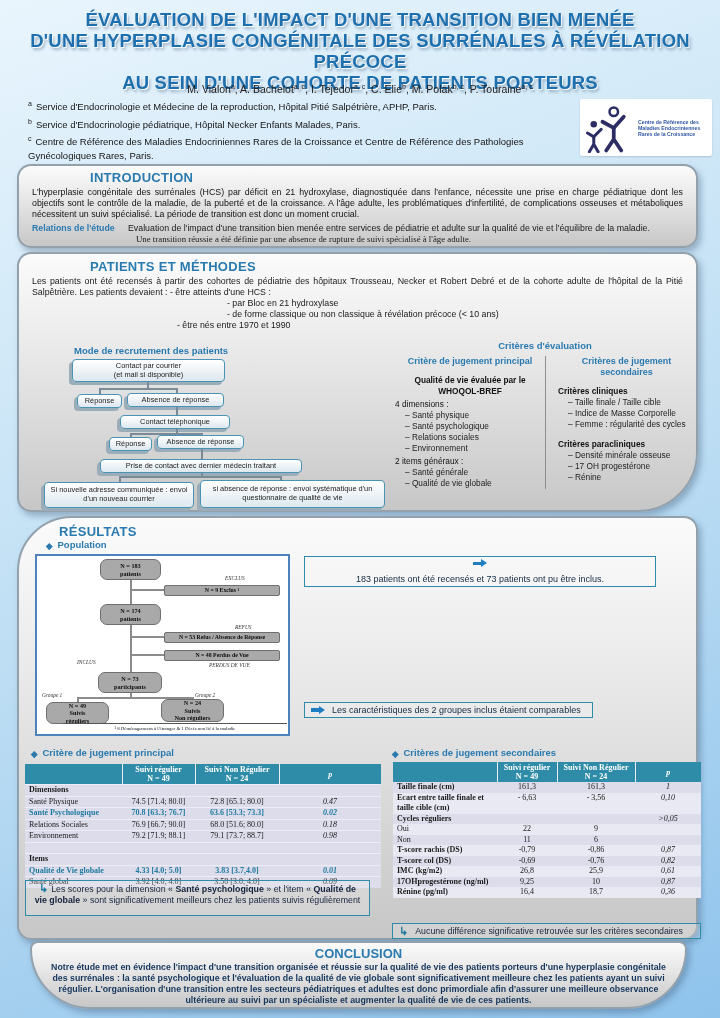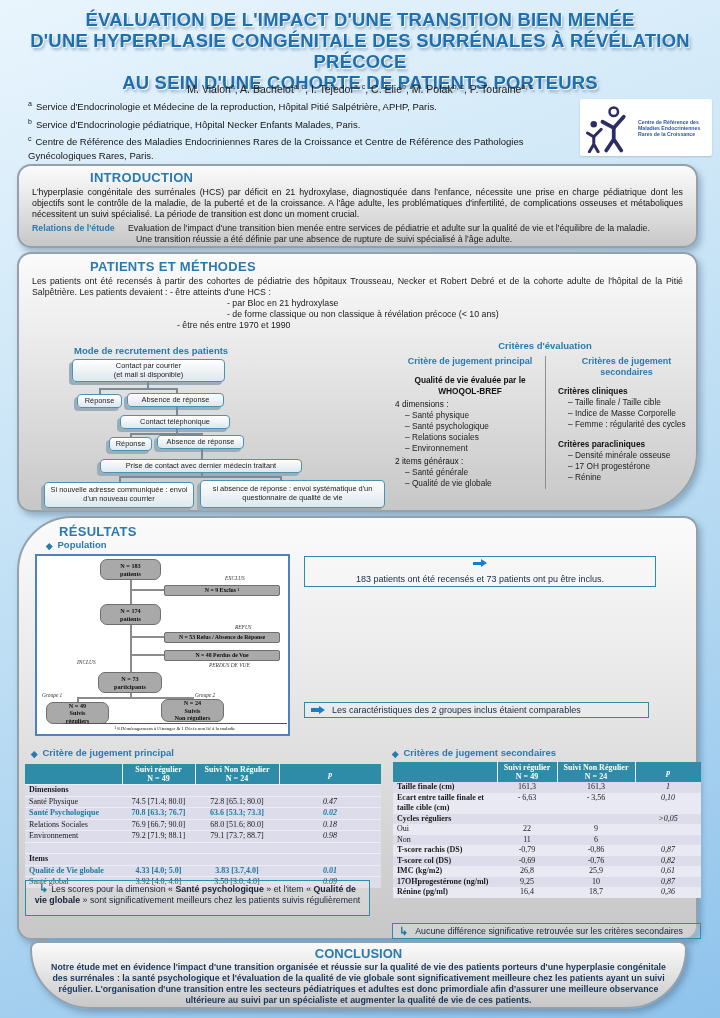--- a/index.html
+++ b/index.html
@@ -22,21 +22,21 @@
   .panel{position:absolute;background:linear-gradient(180deg,#fbfbfb 0%,#e7e7e7 42%,#c7c7c7 100%);
     border:2px solid #93a1ad;box-shadow:3px 4px 6px rgba(50,75,105,.35);box-sizing:border-box;}
   .sec-h{margin:0;color:#2a7ab0;font-weight:bold;font-size:13px;letter-spacing:.3px;}
   
   .intro{top:164px;left:17px;width:681px;height:84px;border-radius:14px;}
   .intro .sec-h{padding:4px 0 0 71px;}
   .intro-body{margin:2px 13px 0 13px;font-size:8.8px;line-height:11px;text-align:justify;color:#111;}
   .obj-row{display:flex;margin:3px 13px 0 13px;font-size:8.8px;line-height:11px;}
   .obj-label{flex:none;width:96px;font-weight:bold;color:#2a7ab0;}
   .obj-text{flex:1;}
-  .obj-text .l2{padding-left:8px;}
+  .obj-text .l2{padding-left:8px;font-family:Liberation Serif, serif;}
   
   .methods{top:252px;left:17px;width:681px;height:260px;border-radius:14px 14px 60px 14px;}
   .methods .sec-h{padding:5px 0 0 71px;}
   .m-intro{margin:2px 13px 0 13px;font-size:8.8px;line-height:11px;text-align:justify;}
   .m-b{font-size:8.8px;line-height:11px;}
   .ind-a{margin-left:208px;}
   .ind-b{margin-left:158px;}
   .recruit-h{position:absolute;left:55px;top:91px;font-size:9.5px;font-weight:bold;color:#2a7ab0;}
   .flow{position:absolute;left:0;top:100px;width:390px;height:158px;}
   .fbox{position:absolute;background:linear-gradient(180deg,#ffffff,#dde8ef);border:1px solid #4a93b4;border-radius:4px;
@@ -266,21 +266,21 @@
       <div class="gbox" style="left:124px;top:143px;width:63px;height:23px;">N = 24
 Suivis
 Non réguliers</div>
       <div class="gfoot">¹ 8 Déménagements à l'étranger &amp; 1 Décès non lié à la maladie</div>
     </div>
 
     <div class="callout" style="left:285px;top:38px;width:352px;flex-direction:column;">
       <span class="arrow-icon"></span>
       <span>183 patients ont été recensés et 73 patients ont pu être inclus.</span>
     </div>
-    <div class="callout" style="left:285px;top:184px;width:345px;">
+    <div class="callout" style="left:285px;top:184px;width:289px;">
       <span class="arrow-icon"></span>
       <span>Les caractéristiques des 2 groupes inclus étaient comparables</span>
     </div>
 
     <div class="sub-h" style="left:13px;top:229px;">
       <span class="dia"></span><span>Critère de jugement principal</span>
     </div>
 
     <table class="rtab t-left" style="left:6px;top:246px;width:356px;">
       <colgroup>

